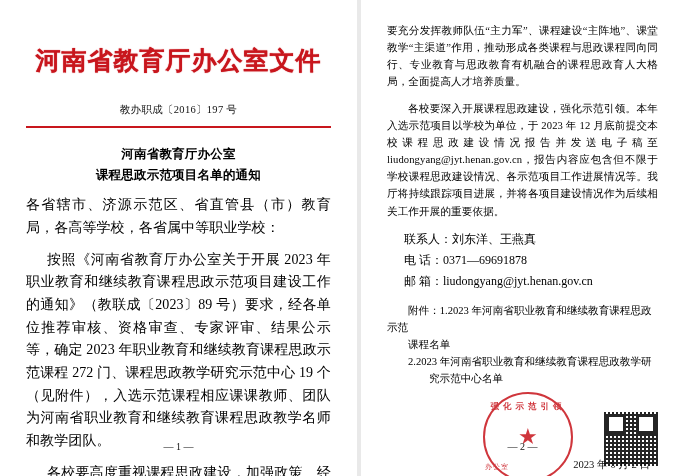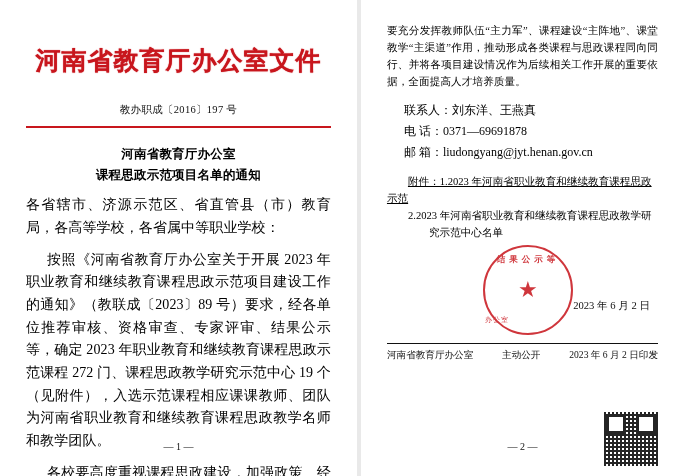--- a/index.html
+++ b/index.html
@@ -103,21 +103,20 @@
     font-size: 12px;
     line-height: 1.75;
     color: #000;
     margin-left: 17px;
   }
   .attach-head {
     font-size: 10.6px;
     line-height: 1.62;
     margin-top: 10px;
     text-indent: 21px;
-    text-decoration: underline;
   }
   .attach-item {
     font-size: 10.6px;
     line-height: 1.62;
     margin-left: 42px;
     text-indent: -21px;
   }
 
   .seal-area {
     position: relative;
@@ -160,21 +159,21 @@
     bottom: 8px;
     width: 100%;
     text-align: left;
     color: #c8161d;
     font-size: 7px;
     letter-spacing: 1px;
   }
   .seal-date {
     position: absolute;
     right: 8px;
-    top: 54px;
+    top: 66px;
     font-size: 10.6px;
     color: #111;
   }
 
   .footer-rule {
     border-top: 1.2px solid #111;
     margin-top: 6px;
     padding-top: 5px;
   }
   .footer-row {
@@ -226,32 +225,34 @@
 
     <div class="body-p">各省辖市、济源示范区、省直管县（市）教育局，各高等学校，各省属中等职业学校：</div>
     <div class="body-p indent">按照《河南省教育厅办公室关于开展 2023 年职业教育和继续教育课程思政示范项目建设工作的通知》（教联成〔2023〕89 号）要求，经各单位推荐审核、资格审查、专家评审、结果公示等，确定 2023 年职业教育和继续教育课程思政示范课程 272 门、课程思政教学研究示范中心 19 个（见附件），入选示范课程相应课课教师、团队为河南省职业教育和继续教育课程思政教学名师和教学团队。</div>
     <div class="body-p indent">各校要高度重视课程思政建设，加强政策、经费、人员保障，</div>
 
     <div class="page-num">— 1 —</div>
   </div>
 
   <div class="page page-right">
 
-    <div class="r-p">要充分发挥教师队伍“主力军”、课程建设“主阵地”、课堂教学“主渠道”作用，推动形成各类课程与思政课程同向同行、并将各项目建设情况作为后续相关工作开展的重要依据，全面提高人才培养质量。</div>
+    <div class="r-p">要充分发挥教师队伍“主力军”、课程建设“主阵地”、课堂教学“主渠道”作用，推动形成各类课程与思政课程同向同行、专业教育与思政教育有机融合的课程思政育人大格局，全面提高人才培养质量。</div>
+    <div class="r-p indent">各校要深入开展课程思政建设，强化示范引领。本年入选示范项目以学校为单位，于 2023 年 12 月底前提交本校课程思政建设情况报告并发送电子稿至 liudongyang@jyt.henan.gov.cn，报告内容应包含但不限于学校课程思政建设情况、各示范项目工作进展情况等。我厅将持续跟踪项目进展，并将各项目建设情况作为后续相关工作开展的重要依据。</div>
 
     <div class="contact-line">联系人：刘东洋、王燕真</div>
     <div class="contact-line">电  话：0371—69691878</div>
     <div class="contact-line">邮  箱：liudongyang@jyt.henan.gov.cn</div>
 
     <div class="attach-head">附件：1.2023 年河南省职业教育和继续教育课程思政示范</div>
+    <div class="attach-item">课程名单</div>
     <div class="attach-item">2.2023 年河南省职业教育和继续教育课程思政教学研究示范中心名单</div>
 
     <div class="seal-area">
       <div class="seal">
-        <div class="seal-top-text">结果公示等</div>
+        <div class="seal-top-text">强化示范引领</div>
         <div class="seal-star">★</div>
         <div class="seal-bottom-text">办公室</div>
       </div>
       <div class="seal-date">2023 年 6 月 2 日</div>
     </div>
 
     <div class="footer-rule">
       <div class="footer-row">
         <span>河南省教育厅办公室</span>
         <span>主动公开</span>

